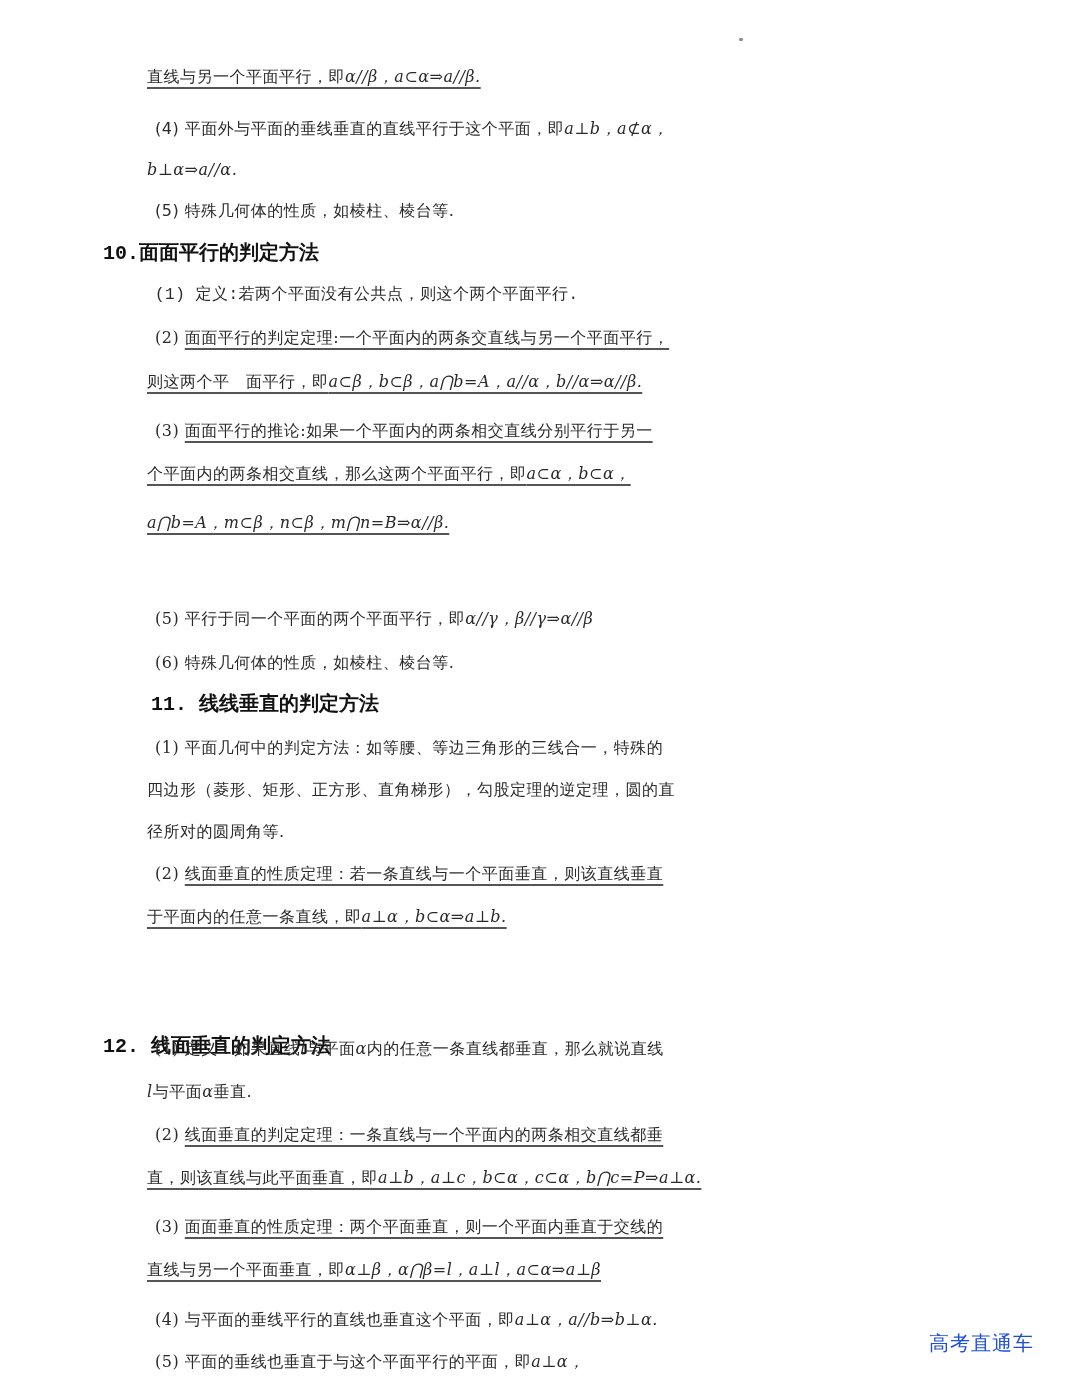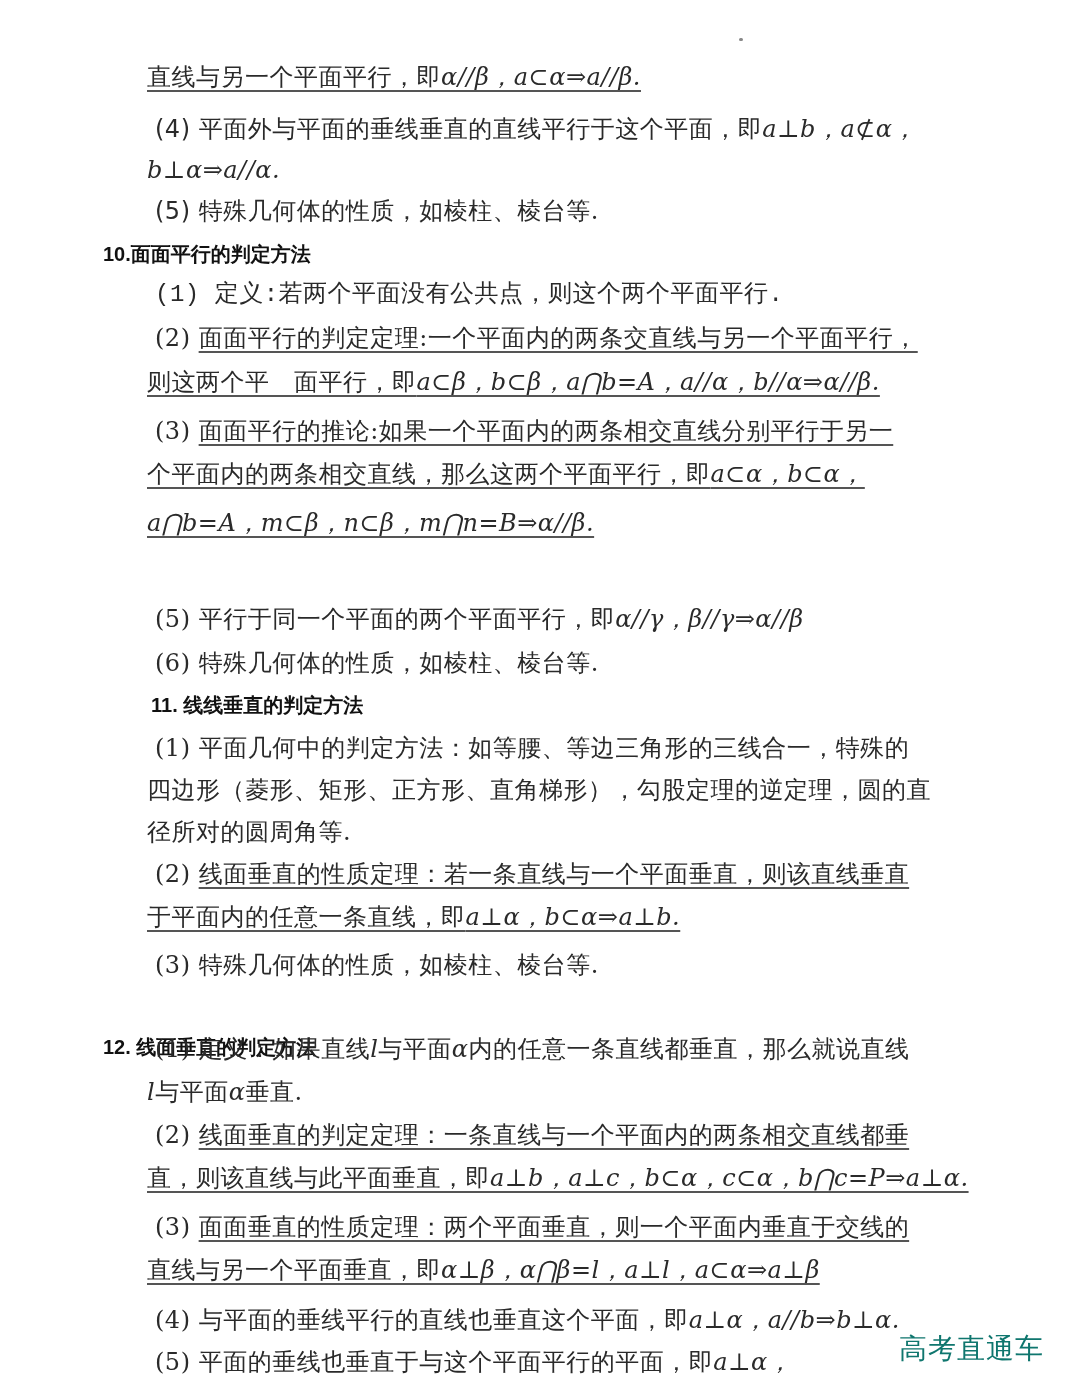--- a/index.html
+++ b/index.html
@@ -16,28 +16,28 @@
       color: #2a2a2a;
     }
     .page {
       position: absolute;
       left: 0; top: 0;
       width: 1080px;
       height: 1384px;
     }
     .line {
       position: absolute;
-      font-size: 24px;
+      font-size: 16px;
       line-height: 26px;
       white-space: nowrap;
       letter-spacing: 0.5px;
     }
     .heading {
       position: absolute;
-      font-family: Liberation Sans, sans-serif;
+      font-family: Liberation Mono, monospace;
       font-weight: bold;
       font-size: 20px;
       line-height: 26px;
       white-space: nowrap;
       color: #111;
     }
     .u {
       text-decoration: underline;
       text-decoration-color: #555;
       text-decoration-thickness: 1.5px;
@@ -45,25 +45,25 @@
     }
     .math {
       font-style: italic;
       font-family: "DejaVu Serif", "Liberation Serif", serif;
     }
     .num {
       font-family: "DejaVu Sans", "Liberation Sans", sans-serif;
     }
     .watermark {
       position: absolute;
-      right: 36px;
+      right: 46px;
       top: 1330px;
       font-family: "DejaVu Sans", "Liberation Sans", sans-serif;
-      font-size: 28px;
-      color: #0f766e;
+      font-size: 20px;
+      color: #1d4ed8;
       letter-spacing: 1px;
     }
     .speck {
       position: absolute;
       left: 739px; top: 38px;
       width: 4px; height: 3px;
       background: #888;
       border-radius: 2px;
     }
   </style>
@@ -142,24 +142,20 @@
   </div>
 
   <div class="line" style="left:155px; top:861px;">
     <span>(2)</span>
     <span class="u">线面垂直的性质定理：若一条直线与一个平面垂直，则该直线垂直</span>
   </div>
   <div class="line u" style="left:147px; top:904px;">
     <span>于平面内的任意一条直线，即</span><span class="math">a⊥α，b⊂α⇒a⊥b.</span>
   </div>
 
-  <div class="line" style="left:155px; top:952px;">
-    <span>(3)</span>
-    <span>特殊几何体的性质，如棱柱、棱台等.</span>
-  </div>
 
   <div class="heading" style="left:103px; top:994px;margin-top:40px;">12. 线面垂直的判定方法</div>
 
   <div class="line" style="left:155px; top:1036px;text-align:center;">
     <span>(1)</span>
     <span>定义：如果直线</span><span class="math">l</span><span>与平面</span><span class="math">α</span><span>内的任意一条直线都垂直，那么就说直线</span>
   </div>
   <div class="line" style="left:147px; top:1079px;">
     <span class="math">l</span><span>与平面</span><span class="math">α</span><span>垂直.</span>
   </div>

